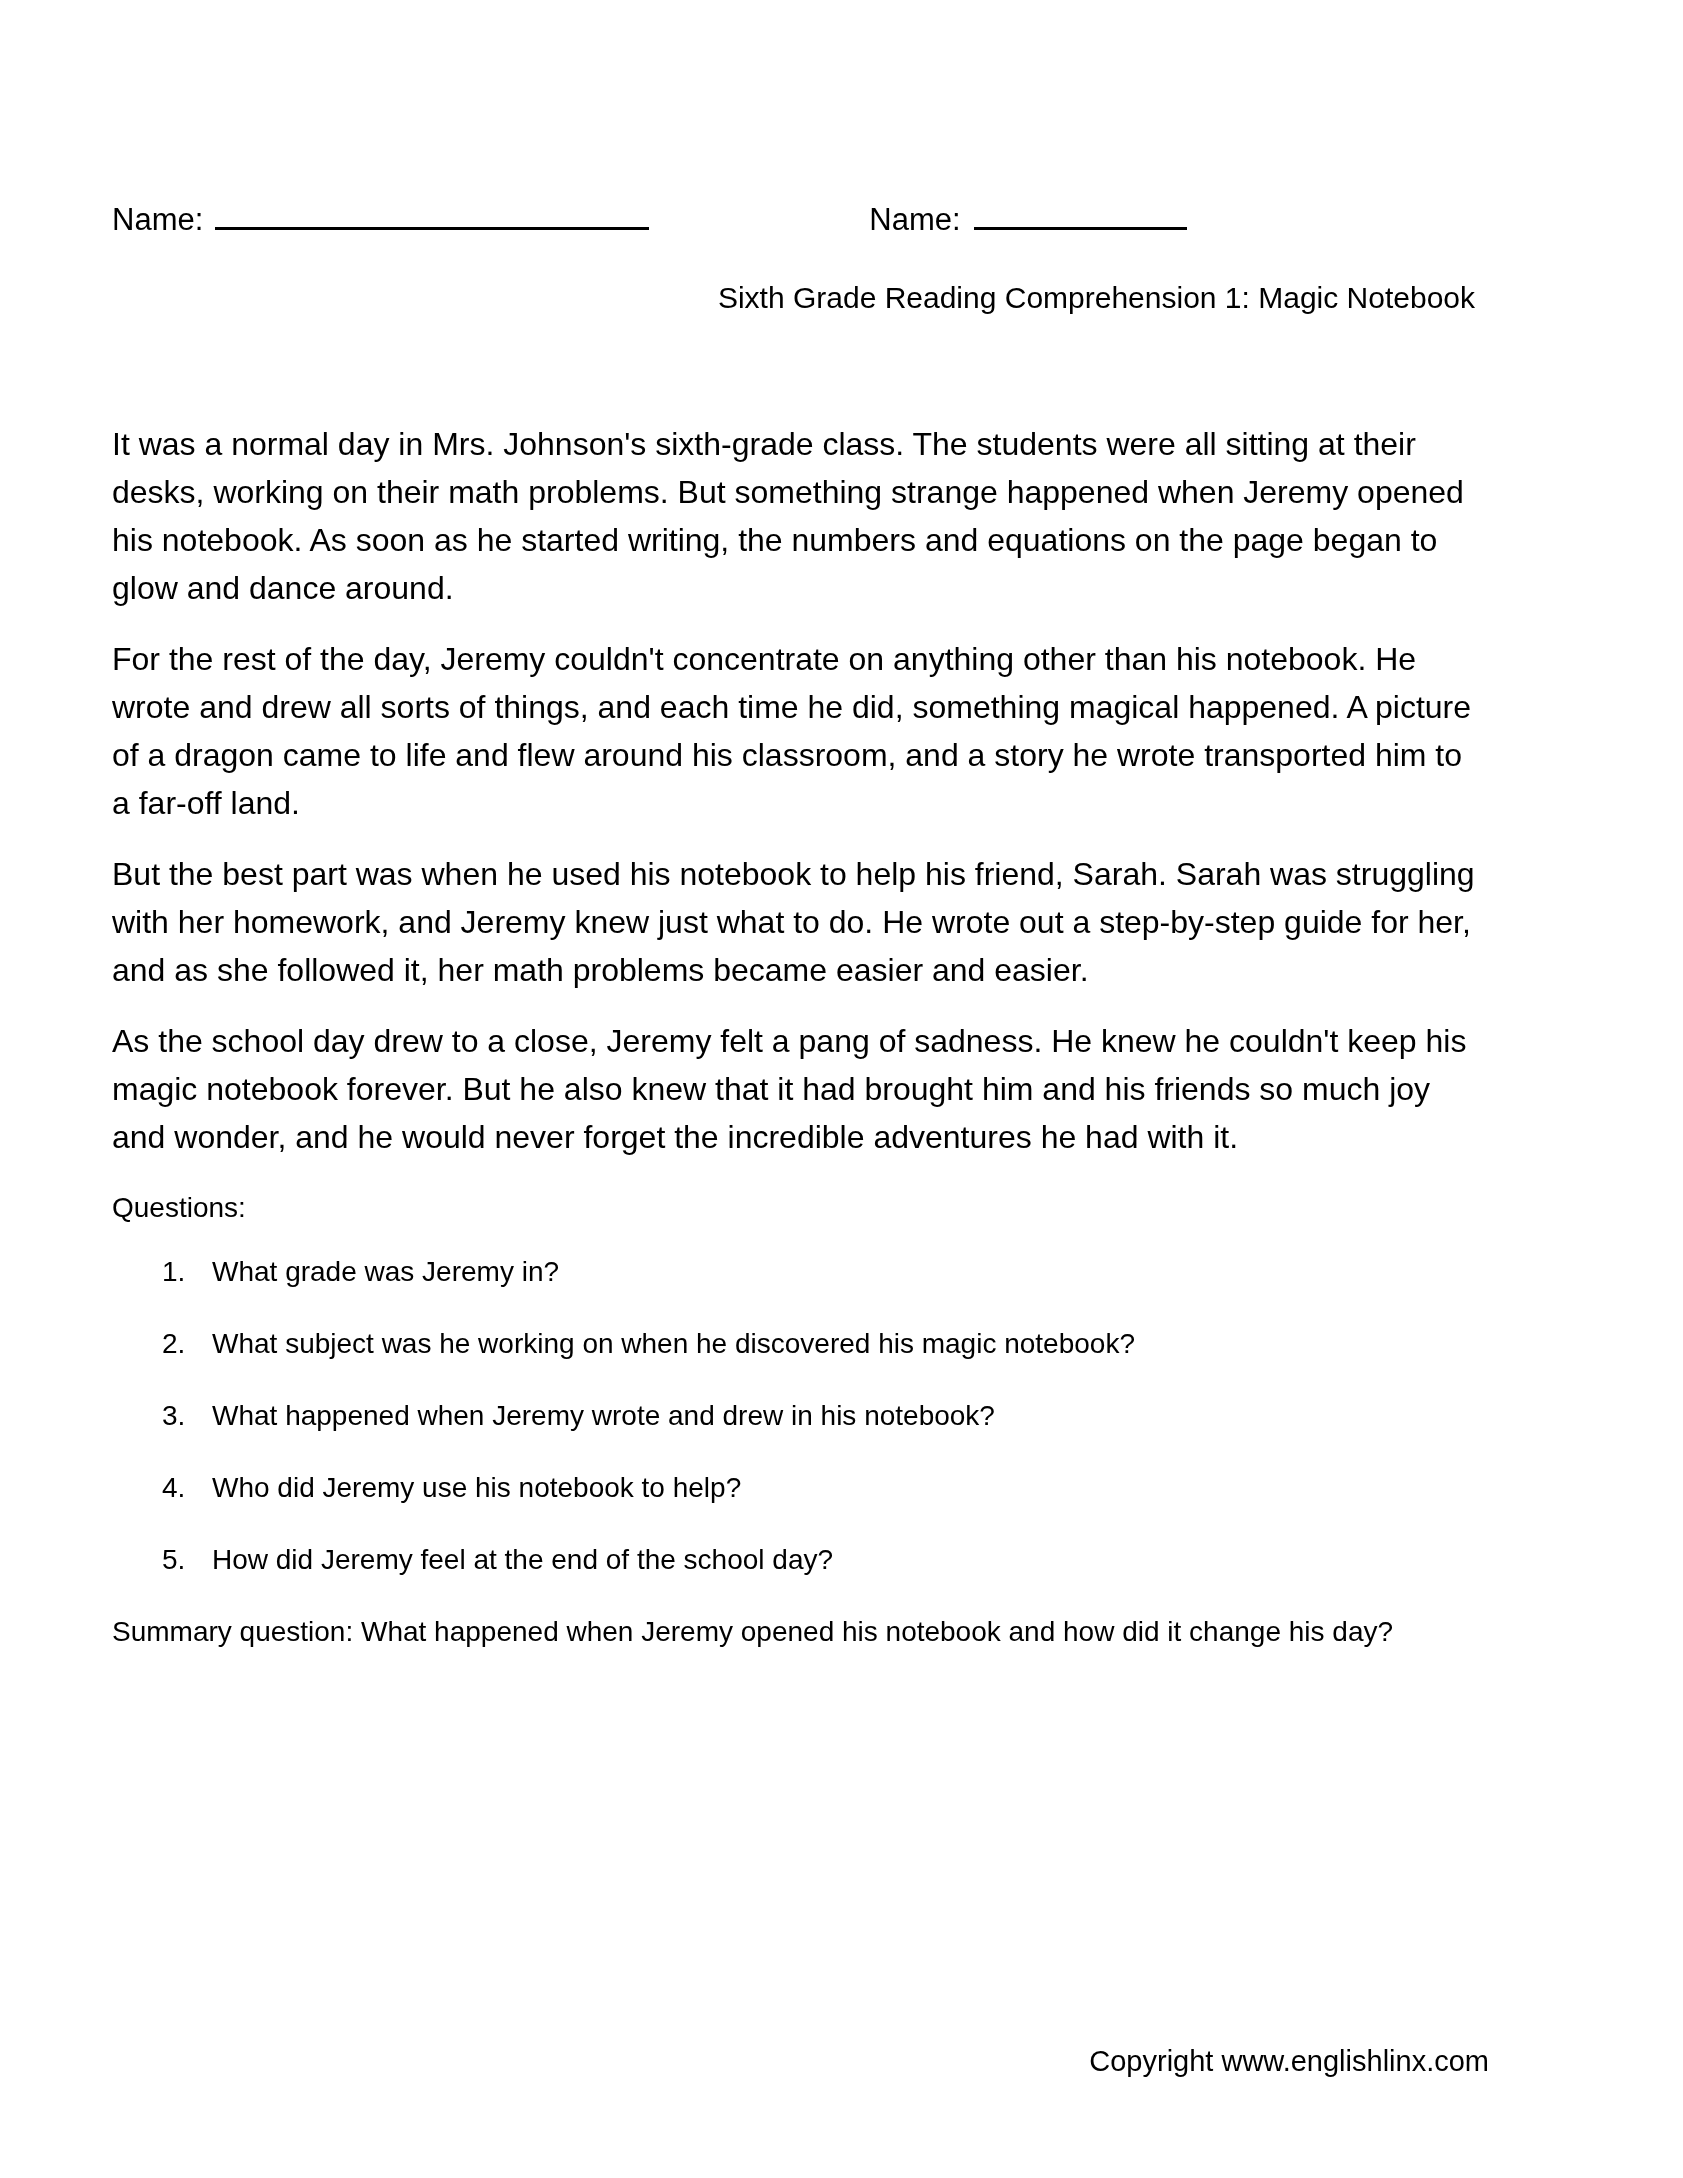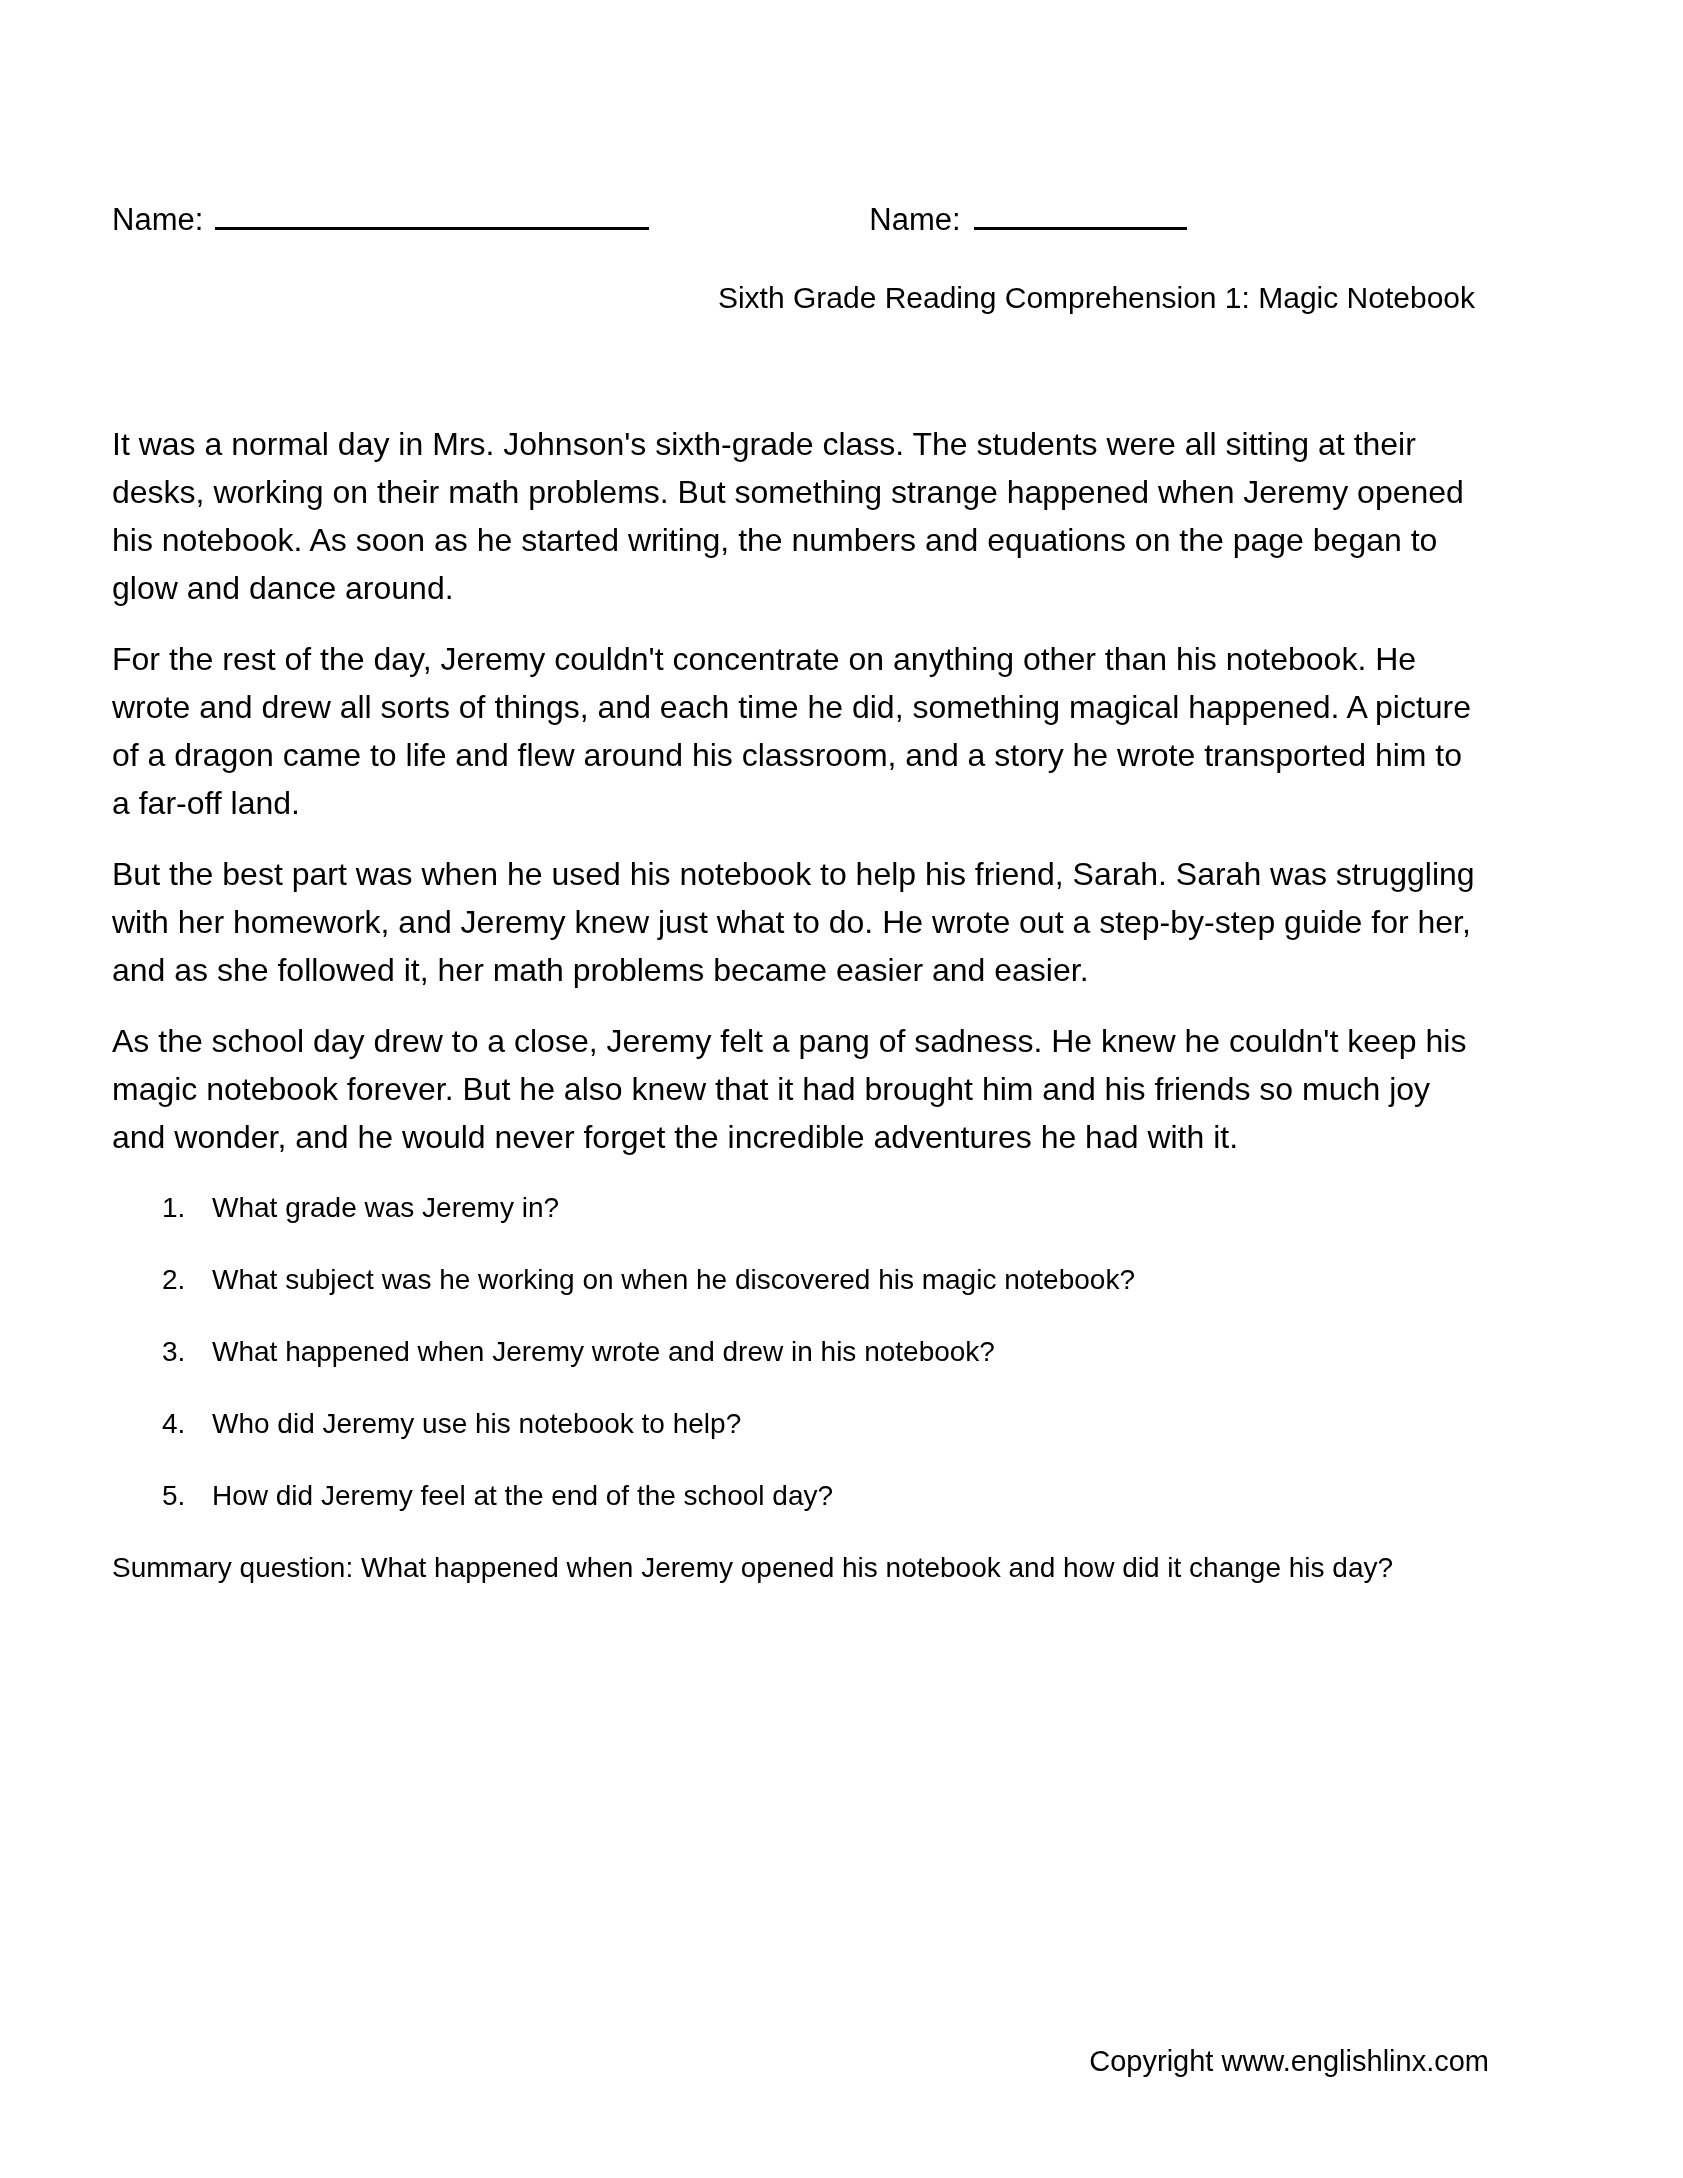--- a/index.html
+++ b/index.html
@@ -115,20 +115,21 @@
 
   <h1 class="title">Sixth Grade Reading Comprehension 1: Magic Notebook</h1>
 
   <div class="passage">
     <p class="para">It was a normal day in Mrs. Johnson's sixth-grade class. The students were all sitting at their desks, working on their math problems. But something strange happened when Jeremy opened his notebook. As soon as he started writing, the numbers and equations on the page began to glow and dance around.</p>
     <p class="para">For the rest of the day, Jeremy couldn't concentrate on anything other than his notebook. He wrote and drew all sorts of things, and each time he did, something magical happened. A picture of a dragon came to life and flew around his classroom, and a story he wrote transported him to a far-off land.</p>
     <p class="para">But the best part was when he used his notebook to help his friend, Sarah. Sarah was struggling with her homework, and Jeremy knew just what to do. He wrote out a step-by-step guide for her, and as she followed it, her math problems became easier and easier.</p>
     <p class="para">As the school day drew to a close, Jeremy felt a pang of sadness. He knew he couldn't keep his magic notebook forever. But he also knew that it had brought him and his friends so much joy and wonder, and he would never forget the incredible adventures he had with it.</p>
   </div>
 
+  <p class="questions-label">Questions:</p>
 
   <ol class="q-list">
     <li class="q-item">
       <span class="q-num">1.</span>
       <span class="q-text">What grade was Jeremy in?</span>
     </li>
     <li class="q-item">
       <span class="q-num">2.</span>
       <span class="q-text">What subject was he working on when he discovered his magic notebook?</span>
     </li>

